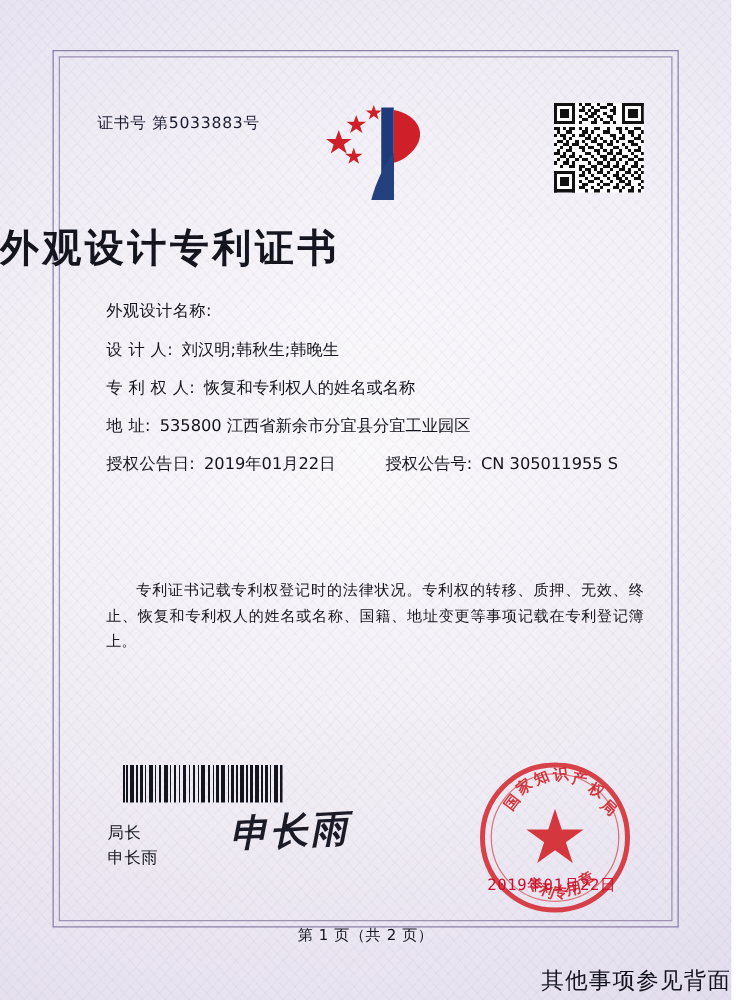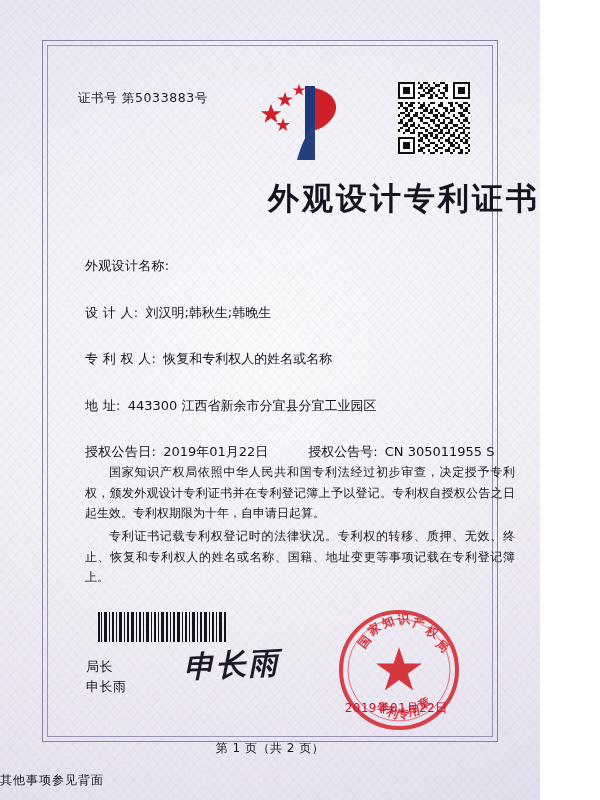--- a/index.html
+++ b/index.html
@@ -8,21 +8,21 @@
     background: #ffffff;
   }
   body {
     width: 600px;
     height: 800px;
     font-family: "DejaVu Sans", "Liberation Sans", sans-serif;
     overflow: hidden;
   }
   .page {
     position: relative;
-    width: 540px;
+    width: 585px;
     height: 800px;
     background: linear-gradient(160deg, #efecf5 0%, #f4f2f7 35%, #f2eef4 65%, #ece8f2 100%);
   }
   
   .page::before {
     content: "";
     position: absolute;
     inset: 0;
     background:
       repeating-linear-gradient(48deg, rgba(150,140,180,0.055) 0 1px, rgba(255,255,255,0) 1px 7px),
@@ -81,21 +81,21 @@
     width: 72px;
     height: 72px;
   }
 
   
   .doc-title {
     position: absolute;
     left: 0;
     right: 0;
     top: 178px;
-    text-align: right;
+    text-align: left;
     font-size: 31px;
     font-weight: bold;
     color: #15151f;
     letter-spacing: 3px;
     font-family: "DejaVu Sans", "Liberation Sans", sans-serif;
   }
 
   
   .fields {
     position: absolute;
@@ -108,21 +108,20 @@
     align-items: baseline;
     margin-bottom: 11px;
     font-size: 13px;
     color: #14141e;
     line-height: 1.5;
   }
   .field-label {
     flex: 0 0 auto;
     white-space: nowrap;
     letter-spacing: 0.3px;
-    margin-top: 16px;
   }
   .field-value {
     flex: 1 1 auto;
     padding-left: 7px;
     white-space: nowrap;
     overflow: hidden;
   }
   .field-row.split .field-value {
     flex: 0 0 auto;
     padding-left: 7px;
@@ -213,22 +212,22 @@
     text-align: center;
     font-size: 12px;
     color: #16161f;
     letter-spacing: 0.5px;
   }
   .footnote {
     position: absolute;
     left: 0;
     right: 0;
     top: 772px;
-    text-align: left;
-    font-size: 12px;
+    text-align: right;
+    font-size: 18px;
     color: #14141e;
     letter-spacing: 1px;
     font-weight: 500;
   }
 </style>
 </head>
 <body>
 
 <div class="page">
 
@@ -485,32 +484,31 @@
       <div class="field-row">
         <span class="field-label">设  计  人:</span>
         <span class="field-value">刘汉明;韩秋生;韩晚生</span>
       </div>
       <div class="field-row">
         <span class="field-label">专  利  权  人:</span>
         <span class="field-value">恢复和专利权人的姓名或名称</span>
       </div>
       <div class="field-row">
         <span class="field-label">地        址:</span>
-        <span class="field-value">443300 江西省新余市分宜县分宜工业园区</span>
+        <span class="field-value">535800 江西省新余市分宜县分宜工业园区</span>
       </div>
       <div class="field-row split">
         <span class="field-label">授权公告日:</span>
         <span class="field-value">2019年01月22日</span>
         <span class="field-second-label">授权公告号:</span>
         <span class="field-second-value">CN 305011955 S</span>
       </div>
     </div>
 
     <div class="body-text">
-      <p>国家知识产权局依照中华人民共和国专利法经过初步审查，决定授予专利权，颁发外观设计专利证书并在专利登记簿上予以登记。专利权自授权公告之日起生效。专利权期限为十年，自申请日起算。</p>
       <p>专利证书记载专利权登记时的法律状况。专利权的转移、质押、无效、终止、恢复和专利权人的姓名或名称、国籍、地址变更等事项记载在专利登记簿上。</p>
     </div>
 
     <div class="barcode">
       <svg viewBox="0 0 128 30" width="128" height="30" shape-rendering="crispEdges" aria-hidden="true">
         <rect width="128" height="30" fill="none"></rect>
         <g fill="#14141e">
           <rect x="0" y="0" width="2" height="30"></rect>
             <rect x="3" y="0" width="1" height="30"></rect>
           <rect x="6" y="0" width="3" height="30"></rect>

